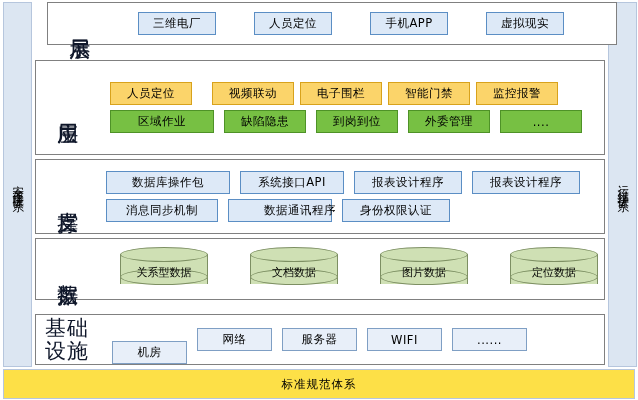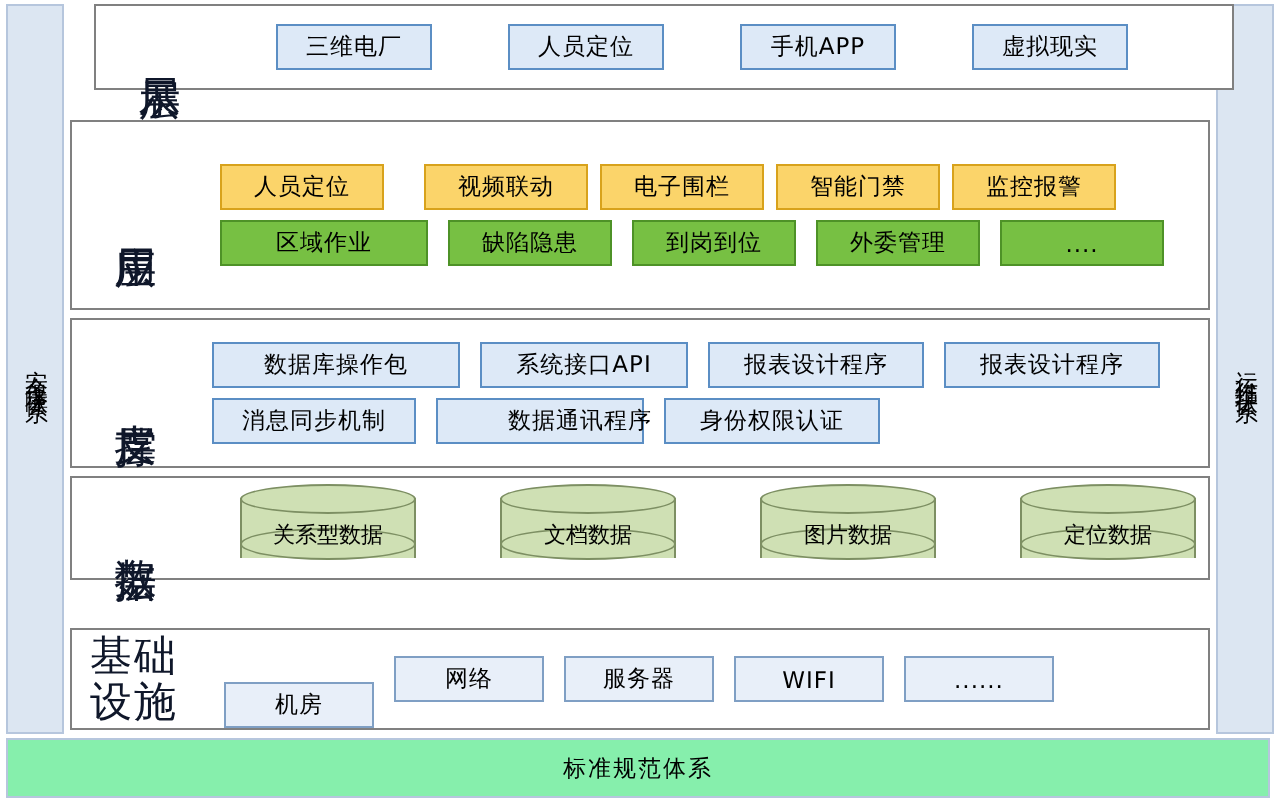--- a/index.html
+++ b/index.html
@@ -25,21 +25,21 @@
     letter-spacing:3px;
     color:#000;
     line-height:1;
   }
   #pillar-left{left:3px;top:2px;width:27px;height:363px;}
   #pillar-right{left:608px;top:2px;width:27px;height:363px;}
 
   
   #standards-bar{
     position:absolute;left:3px;top:369px;width:630px;height:28px;
-    background:#86efac;border:1px solid #b6c6dd;
+    background:#fde047;border:1px solid #b6c6dd;
     display:flex;align-items:center;justify-content:center;
     font-size:11.5px;letter-spacing:1px;color:#000;
   }
 
   
   .layer{
     position:absolute;
     left:35px;width:570px;
     background:#ffffff;
     border:1.4px solid #808080;
@@ -166,27 +166,27 @@
           <span class="vert">支撑层</span>
         </div>
         <div class="layer-body">
           <div class="row" style="gap: 10px; padding-left: 8px;">
             <div class="node blue" style="width: 124px;">数据库操作包</div>
             <div class="node blue" style="width: 104px;">系统接口API</div>
             <div class="node blue" style="width: 108px;">报表设计程序</div>
             <div class="node blue" style="width: 108px;">报表设计程序</div>
           </div>
           <div class="row" style="gap: 10px; padding-left: 8px;">
-            <div class="node blue" style="width: 102px;">消息同步机制</div>
+            <div class="node blue" style="width: 112px;">消息同步机制</div>
             <div class="node blue" style="width: 104px; padding-left: 40px;">数据通讯程序</div>
             <div class="node blue" style="width: 108px;">身份权限认证</div>
           </div>
         </div>
       </div>
-      <div class="layer" style="top: 238px; height: 52px; justify-content: space-between;">
+      <div class="layer" style="top: 238px; height: 62px; justify-content: space-between;">
         <div class="layer-label">
           <span class="vert">数据层</span>
         </div>
         <div class="layer-body">
           <div class="row" style="gap: 42px; padding-left: 22px;">
             <div class="cyl">
               <div class="body"></div>
               <div class="bottom"></div>
               <div class="top"></div>
               <div class="cyl-label">关系型数据</div>

